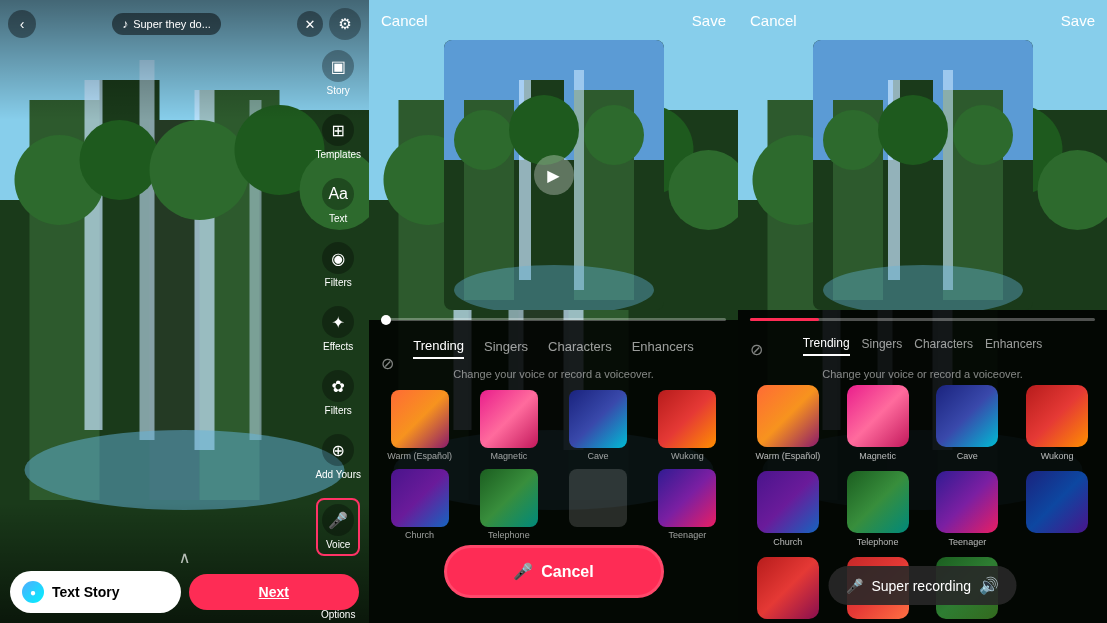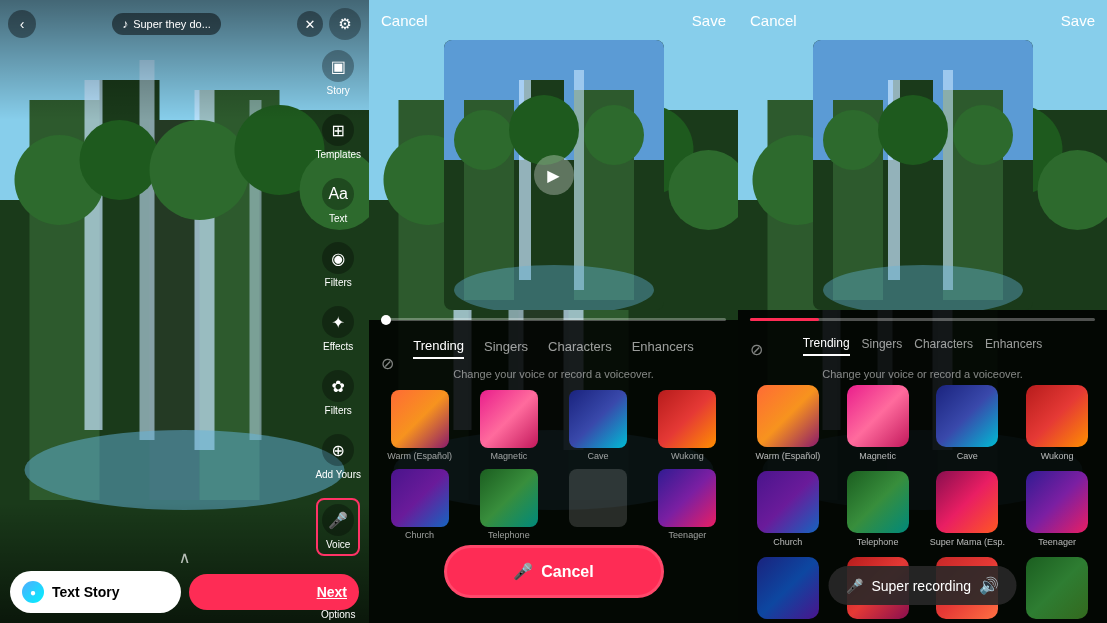--- a/index.html
+++ b/index.html
@@ -144,21 +144,21 @@
       display: flex; align-items: center; justify-content: center;
       font-size: 10px; color: #fff;
     }
     .p1-next-btn {
       flex: 1;
       background: #fe2c55;
       border-radius: 25px;
       padding: 10px 12px;
       color: #fff;
       font-size: 14px; font-weight: 600;
-      text-align: right;
+      text-align: center;
       cursor: pointer;
       border: none;
       text-decoration: underline;
     }
 
     
     .p1-chevron {
       text-align: center;
       color: rgba(255,255,255,0.7);
       font-size: 16px;
@@ -749,24 +749,20 @@
     </div>
     <div class="p3-voice-item">
       <div class="p3-voice-thumb thumb-church"></div>
       <span class="p3-voice-label">Church</span>
     </div>
     <div class="p3-voice-item">
       <div class="p3-voice-thumb thumb-telephone"></div>
       <span class="p3-voice-label">Telephone</span>
     </div>
     <div class="p3-voice-item">
-      <div class="p3-voice-thumb thumb-supermama"></div>
-      <span class="p3-voice-label">Super Mama (Esp.</span>
-    </div>
-    <div class="p3-voice-item">
       <div class="p3-voice-thumb thumb-teenager"></div>
       <span class="p3-voice-label">Teenager</span>
     </div>
     <div class="p3-voice-item">
       <div class="p3-voice-thumb thumb-phonograph"></div>
 
     </div>
     <div class="p3-voice-item">
       <div class="p3-voice-thumb thumb-demure"></div>
 

